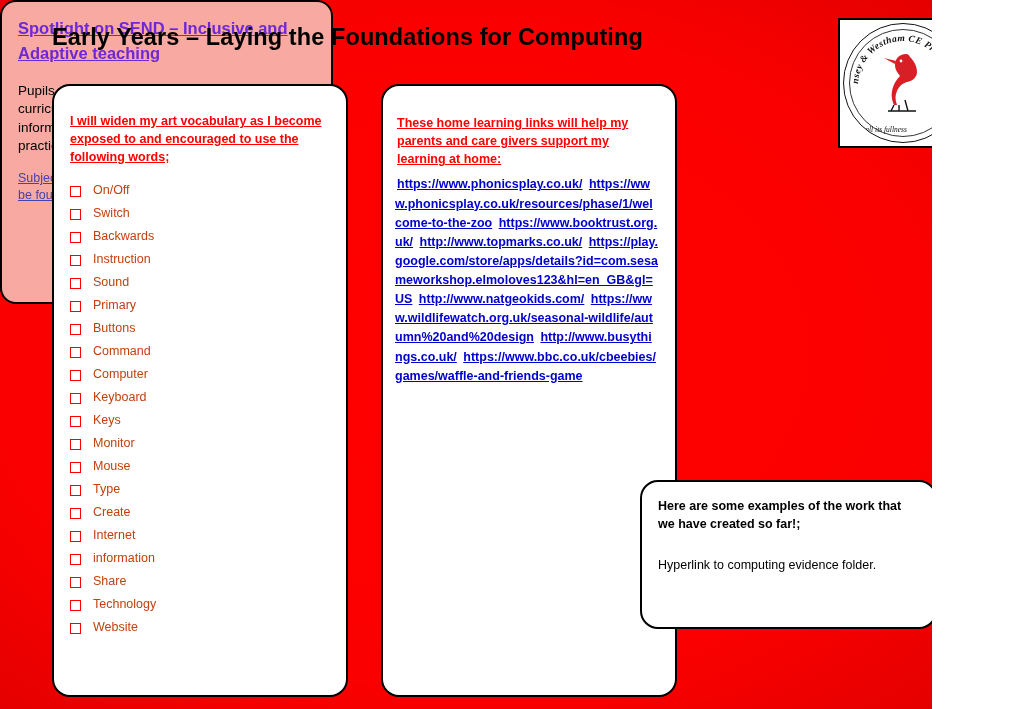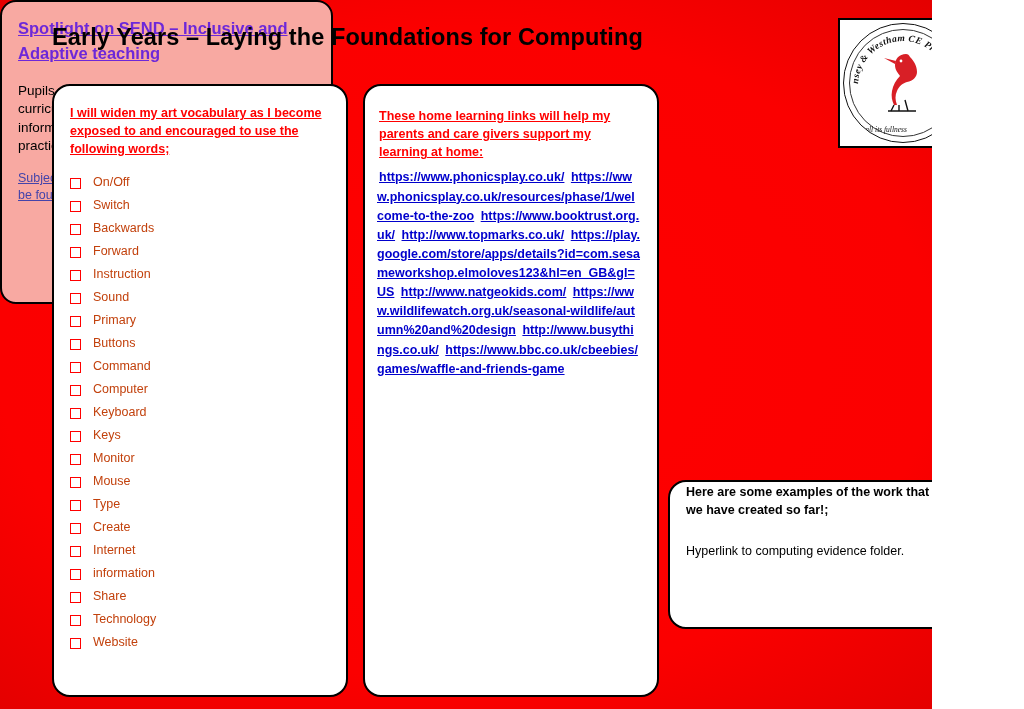--- a/index.html
+++ b/index.html
@@ -103,21 +103,21 @@
     border-radius: 18px;
     box-sizing: border-box;
   }
 
   
   #vocab-card {
     left: 52px;
     top: 84px;
     width: 296px;
     height: 613px;
-    padding: 18px 16px;
+    padding: 26px 16px;
   }
   .vocab-heading {
     font-size: 12.5px;
     font-weight: bold;
     color: #ff0000;
     text-decoration: underline;
     line-height: 1.45;
     margin-bottom: 18px;
   }
   .vocab-list {
@@ -138,25 +138,25 @@
     width: 9px;
     height: 9px;
     border: 1.4px solid #ff0000;
     margin-right: 12px;
     margin-top: 2px;
     flex: none;
   }
 
   
   #links-card {
-    left: 363px;
+    left: 381px;
     top: 84px;
     width: 296px;
     height: 613px;
-    padding: 21px 16px 12px 12px;
+    padding: 28px 16px 12px 12px;
   }
   .links-heading {
     font-size: 12.5px;
     font-weight: bold;
     color: #ff0000;
     text-decoration: underline;
     line-height: 1.45;
     margin: 0 0 6px 0;
     padding-left: 2px;
   }
@@ -201,25 +201,25 @@
     margin-top: 14px;
     font-size: 12.5px;
     color: #4444aa;
     text-decoration: underline;
     line-height: 1.35;
     cursor: pointer;
   }
 
   
   #examples-card {
-    left: 668px;
+    left: 640px;
     top: 480px;
     width: 297px;
     height: 149px;
-    padding: 2px 16px;
+    padding: 16px 16px;
   }
   .examples-heading {
     font-size: 12.5px;
     font-weight: bold;
     color: #000000;
     line-height: 1.4;
   }
   .examples-body {
     margin-top: 24px;
     font-size: 12.5px;
@@ -266,24 +266,20 @@
       <li class="vocab-item">
           <span class="vocab-bullet"></span>
           <span>Switch</span>
         </li>
       <li class="vocab-item">
           <span class="vocab-bullet"></span>
           <span>Backwards</span>
         </li>
       <li class="vocab-item">
           <span class="vocab-bullet"></span>
-          <span>Forward</span>
-        </li>
-      <li class="vocab-item">
-          <span class="vocab-bullet"></span>
           <span>Instruction</span>
         </li>
       <li class="vocab-item">
           <span class="vocab-bullet"></span>
           <span>Sound</span>
         </li>
       <li class="vocab-item">
           <span class="vocab-bullet"></span>
           <span>Primary</span>
         </li>

